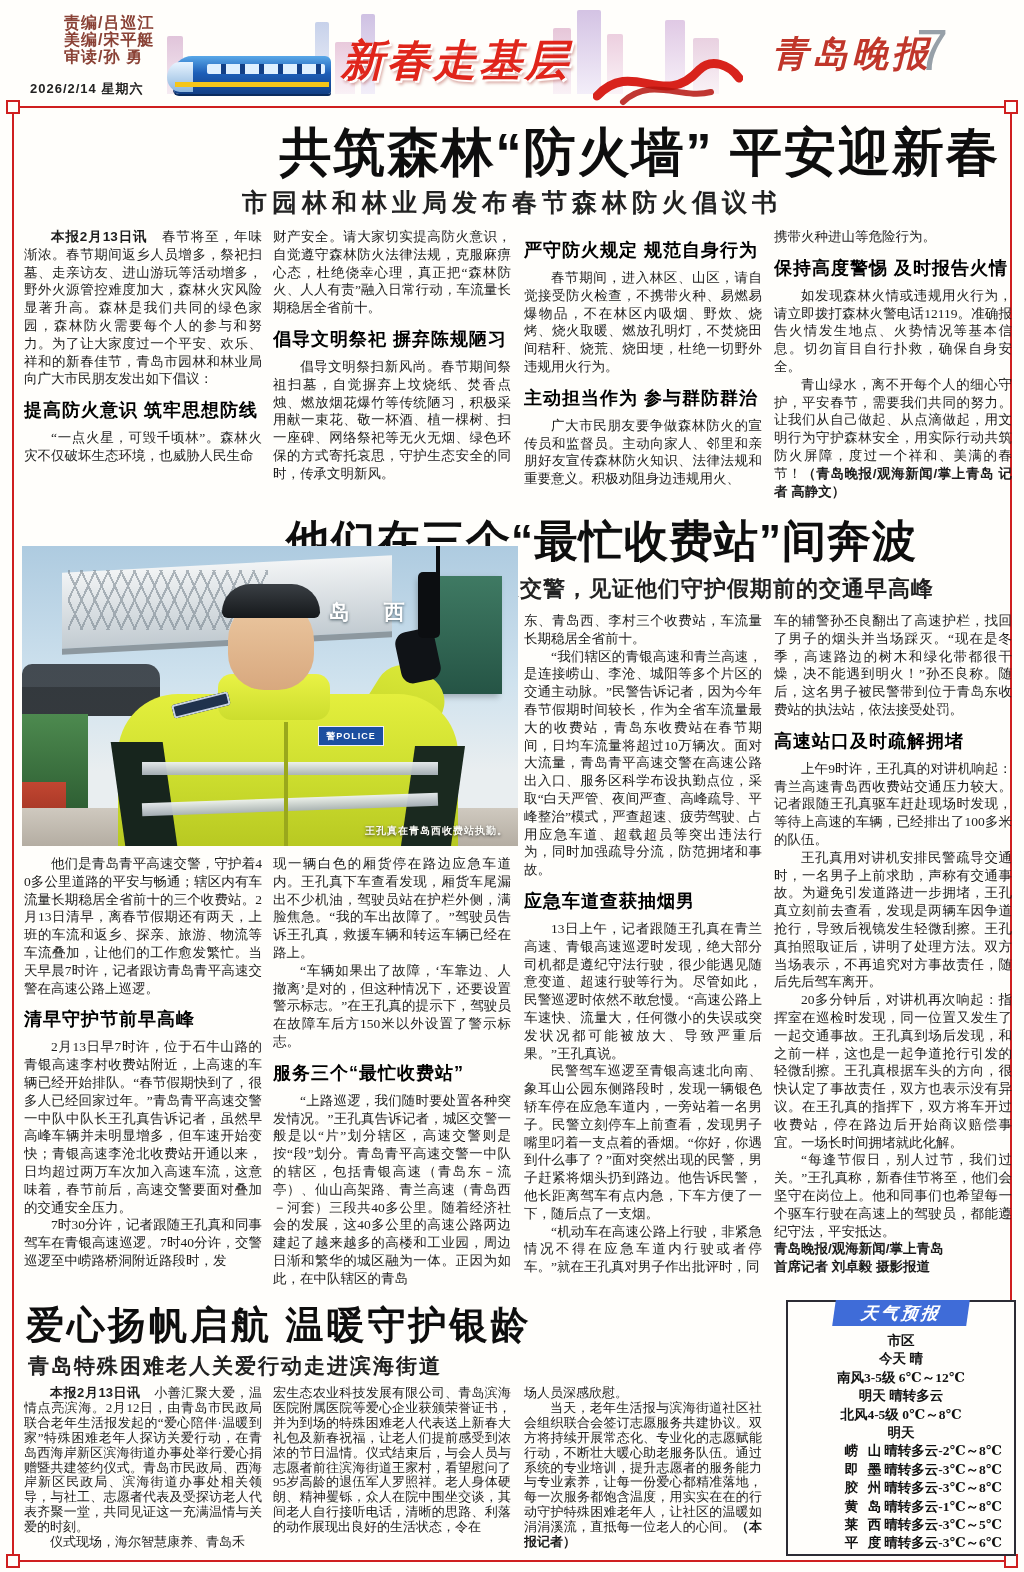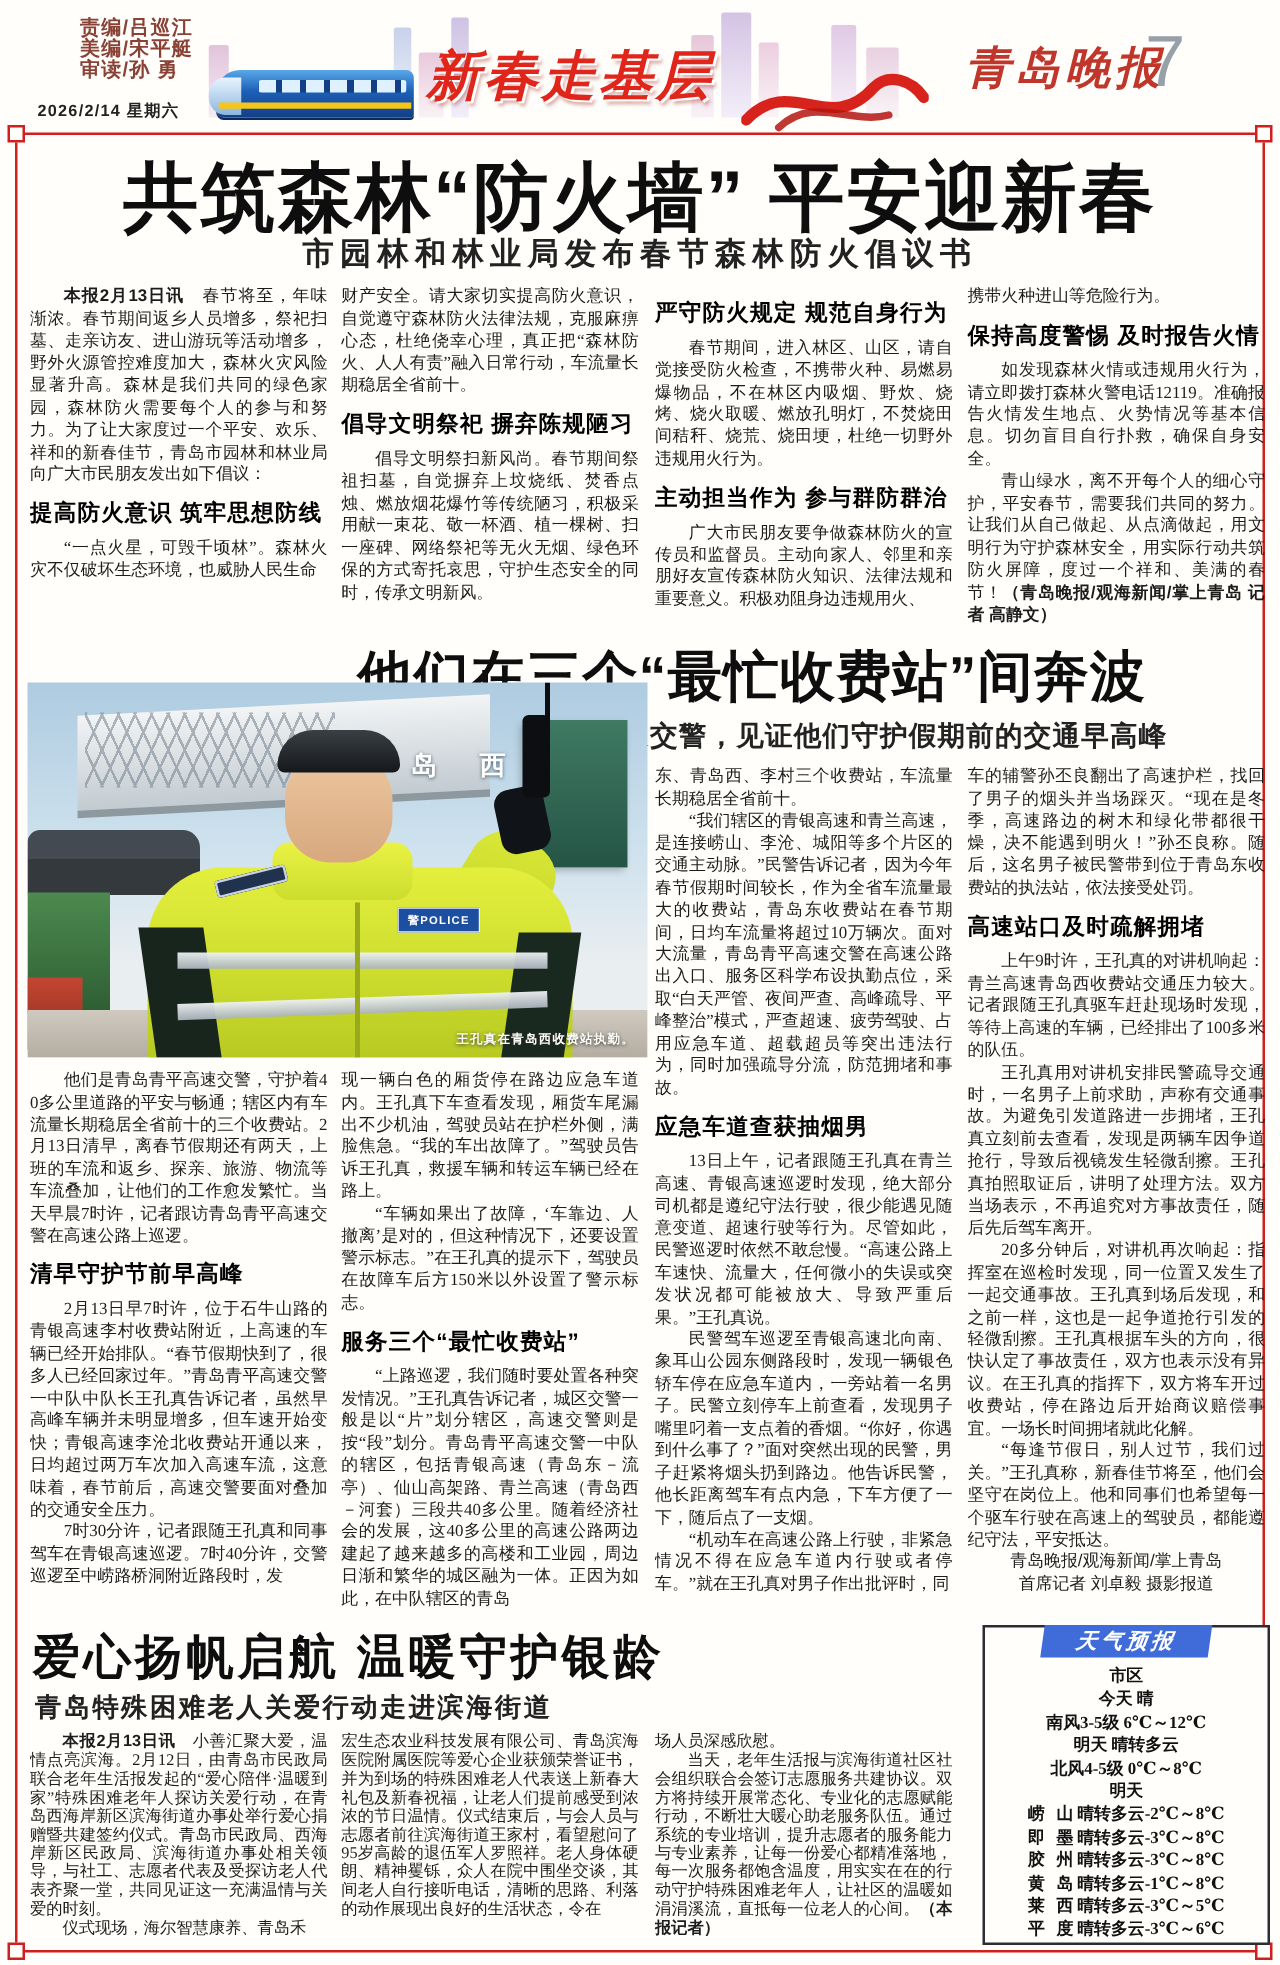--- a/index.html
+++ b/index.html
@@ -37,23 +37,23 @@
   
   .hl{position:absolute;font-family:"Liberation Sans","DejaVu Sans",sans-serif;font-weight:900;color:#0e0e0e;margin:0;}
   .shl{position:absolute;font-family:"Liberation Sans","DejaVu Sans",sans-serif;font-weight:700;color:#222;margin:0;}
   .cols{position:absolute;}
   .cols .col{position:absolute;top:0;width:238px;overflow:hidden;}
   .bp{margin:0;font-size:13.5px;line-height:17.8px;text-align:justify;word-break:break-all;}
   .ind{text-indent:2em;}
   .lead{font-family:"Liberation Sans","DejaVu Sans",sans-serif;font-weight:bold;}
   .xhead{font-family:"Liberation Sans","DejaVu Sans",sans-serif;font-size:18px;font-weight:800;
          margin:10px 0 7px;letter-spacing:1px;color:#000;}
-  .by{text-align:center;font-family:"Liberation Sans","DejaVu Sans",sans-serif;font-weight:normal;}
-  
-  .a1-hl{left:24px;top:118px;width:976px;font-size:60px;text-align:center;letter-spacing:2px;}
+  .by{text-align:left;font-family:"Liberation Sans","DejaVu Sans",sans-serif;font-weight:bold;}
+  
+  .a1-hl{left:24px;top:118px;width:976px;font-size:52px;text-align:right;letter-spacing:2px;}
   .a1-shl{left:24px;top:186px;width:976px;font-size:25px;text-align:center;letter-spacing:5px;}
   .a1cols{left:24px;top:228px;width:990px;height:292px;}
   .a1cols .col{height:292px;}
   .col:nth-child(1){left:0;} .col:nth-child(2){left:249px;}
   .col:nth-child(3){left:500px;} .col:nth-child(4){left:750px;}
   
   .a2-hl{left:286px;top:512px;width:732px;font-size:44px;letter-spacing:1px;white-space:nowrap;}
   .a2-shl{left:290px;top:574px;width:728px;font-size:22px;letter-spacing:1px;white-space:nowrap;}
   .a2cols{left:24px;top:612px;width:990px;height:682px;}
   .a2cols .col{height:682px;}
@@ -109,21 +109,21 @@
         text-align:center;line-height:18px;letter-spacing:1px;}
   .photo figcaption{position:absolute;right:10px;bottom:8px;color:#fdfdf8;font-size:10px;
         font-family:"Liberation Sans",sans-serif;font-weight:bold;text-shadow:0 1px 3px rgba(40,40,40,.9);letter-spacing:1px;}
   
   .weather{position:absolute;left:786px;top:1300px;width:226px;height:252px;border:2px solid #2c2c34;background:#fffefb;}
   .wtitle{position:absolute;left:46px;top:-2px;width:134px;height:26px;background:#3f6cd8;transform:skewX(-8deg);
         color:#fff;font-size:17px;font-weight:bold;font-style:italic;text-align:center;line-height:26px;
         letter-spacing:3px;font-family:"DejaVu Serif",serif;}
   .wlines{margin-top:30px;text-align:center;font-weight:bold;font-size:13.5px;line-height:18.4px;color:#111;}
   .wcities{padding:0 12px;font-weight:bold;font-size:13.5px;line-height:18.4px;color:#111;}
-  .wrow{display:flex;justify-content:center;}
+  .wrow{display:flex;justify-content:flex-end;}
   .wname{letter-spacing:3px;}
 </style>
 </head>
 <body>
 
 <div class="page">
 
   <header class="masthead">
     <div class="editors">
       <div>责编/吕巡江</div>

